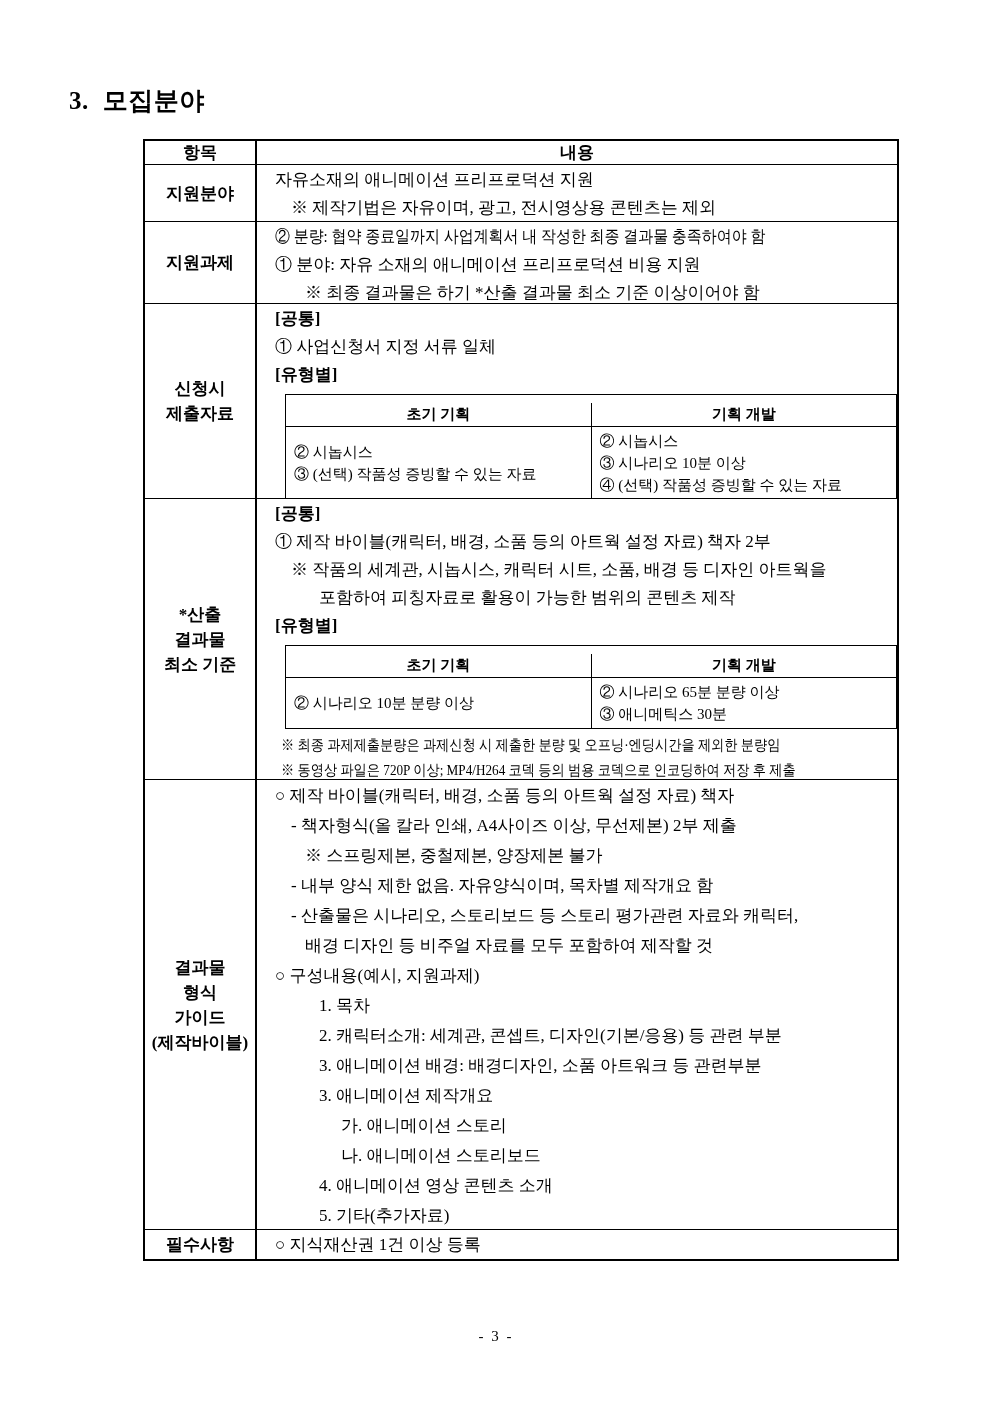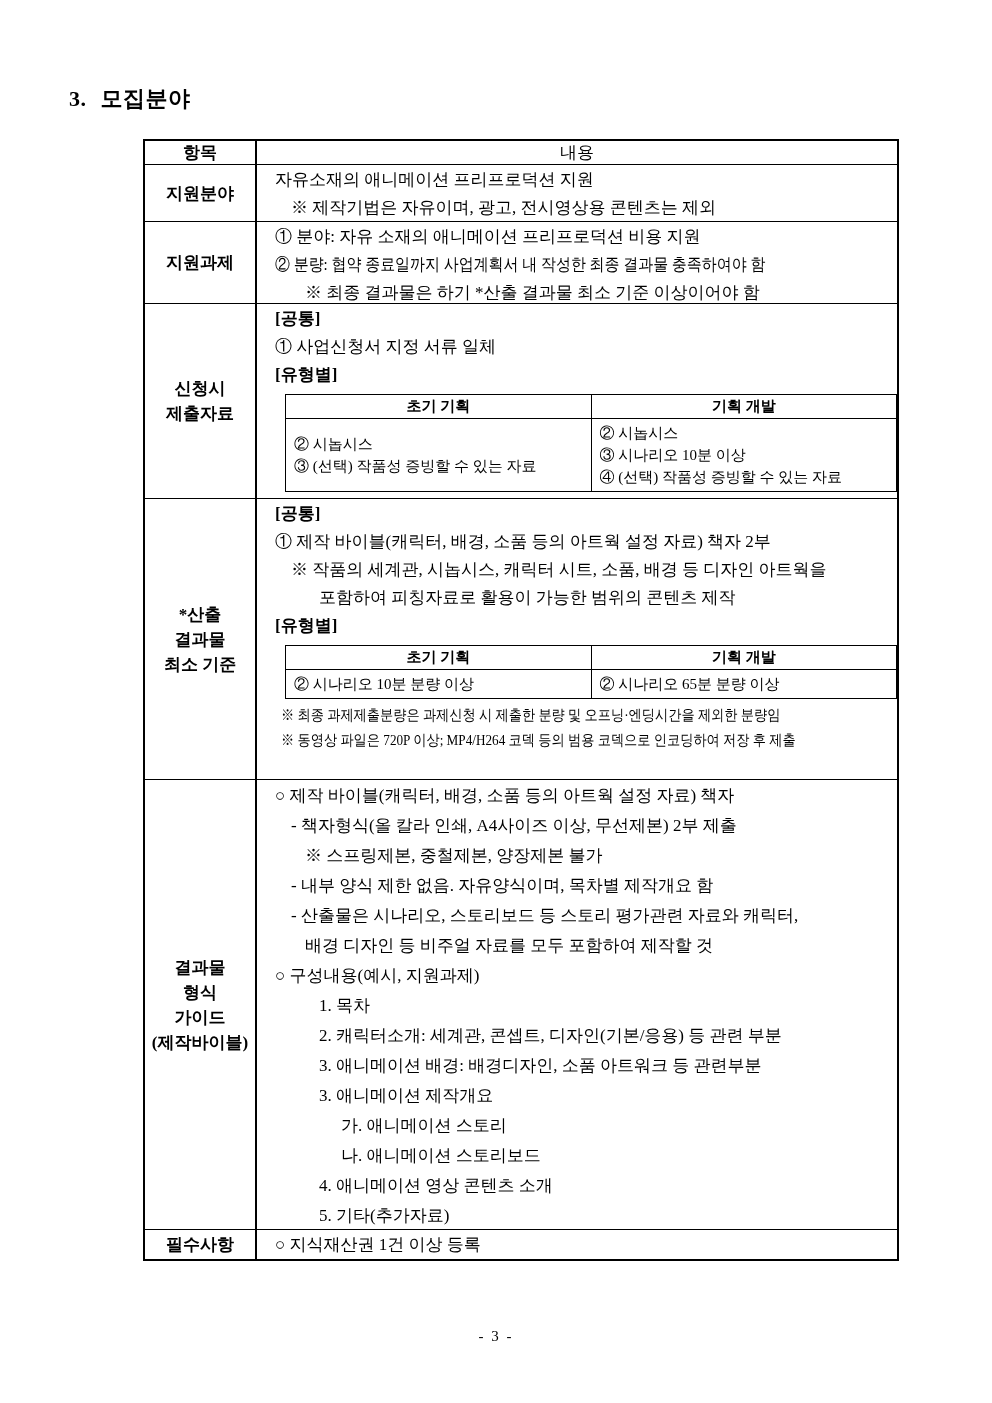--- a/index.html
+++ b/index.html
@@ -4,21 +4,21 @@
 <style>
   * { margin:0; padding:0; box-sizing:border-box; }
   html,body { background:#ffffff; }
   body {
     width:992px; height:1403px; position:relative;
     font-family:"Liberation Serif","DejaVu Serif",serif;
     color:#000;
   }
   .doc-title {
     position:absolute; left:69px; top:84px;
-    font-size:22px; font-weight:bold; letter-spacing:0.5px;
+    font-size:25px; font-weight:bold; letter-spacing:0.5px;
   }
   .doc-title .num { margin-right:14px; }
 
   
   .doc-table {
     position:absolute; left:143px; top:139px; width:756px;
     border:2px solid #000;
   }
   .tr { display:flex; border-top:1px solid #000; }
   .tr:first-child { border-top:none; }
@@ -28,21 +28,21 @@
     font-weight:bold; font-size:17px; text-align:center; line-height:25px;
   }
   .cell-content {
     flex:1 1 auto; font-size:17px; line-height:28px;
     padding:1px 8px 0 18px; overflow:hidden;
   }
   .header-row { height:23px; }
   .header-row .cell-label { font-size:17px; line-height:20px; }
   .header-row .cell-content {
     display:flex; align-items:center; justify-content:center;
-    font-weight:normal; line-height:20px; padding:10px;
+    font-weight:bold; line-height:20px; padding:10px;
   }
   .r-field   { height:57px; }
   .r-task    { height:82px; }
   .r-docs    { height:195px; }
   .r-output  { height:281px; }
   .r-guide   { height:450px; }
   .r-req     { height:30px; }
   .r-req .cell-content { display:flex; align-items:center; line-height:20px; }
 
   .line { white-space:nowrap; }
@@ -52,21 +52,21 @@
   .ind-3 { padding-left:44px; }
   .ind-4 { padding-left:66px; }
   .condensed { display:inline-block; transform:scaleX(0.88); transform-origin:0 50%; }
 
   
   .inner-table {
     width:612px; margin:5px 0 4px 10px;
     border:1px solid #000; font-size:15px;
   }
   .inner-header { display:flex; border-bottom:1px solid #000; font-weight:bold; text-align:center; }
-  .inner-header > div { flex:1; line-height:23px; }
+  .inner-header > div { flex:1; line-height:23px;margin-top:8px; }
   .inner-header > div:first-child { border-right:1px solid #000; }
   .inner-body { display:flex; align-items:stretch; }
   .inner-body > div {
     flex:1; padding:3px 8px; line-height:22px;
     display:flex; flex-direction:column; justify-content:center;
   }
   .inner-body > div:first-child { border-right:1px solid #000; }
 
   .note-line { font-size:15px; line-height:25px; white-space:nowrap; padding-left:6px; }
 
@@ -93,22 +93,22 @@
     <div class="cell-label">지원분야</div>
     <div class="cell-content">
       <div class="line">자유소재의 애니메이션 프리프로덕션 지원</div>
       <div class="line ind-1">※ 제작기법은 자유이며, 광고, 전시영상용 콘텐츠는 제외</div>
     </div>
   </div>
 
   <div class="tr r-task">
     <div class="cell-label">지원과제</div>
     <div class="cell-content">
+      <div class="line"><span class="condensed">② 분량: 협약 종료일까지 사업계획서 내 작성한 최종 결과물 충족하여야 함</span></div>
       <div class="line">① 분야: 자유 소재의 애니메이션 프리프로덕션 비용 지원</div>
-      <div class="line"><span class="condensed">② 분량: 협약 종료일까지 사업계획서 내 작성한 최종 결과물 충족하여야 함</span></div>
       <div class="line ind-2">※ 최종 결과물은 하기 *산출 결과물 최소 기준 이상이어야 함</div>
     </div>
   </div>
 
   <div class="tr r-docs">
     <div class="cell-label">
       <div>신청시</div>
       <div>제출자료</div>
     </div>
     <div class="cell-content">
@@ -151,20 +151,21 @@
         <div class="inner-header">
           <div>초기 기획</div>
           <div>기획 개발</div>
         </div>
         <div class="inner-body">
           <div>
             <div class="line">② 시나리오 10분 분량 이상</div>
           </div>
           <div>
             <div class="line">② 시나리오 65분 분량 이상</div>
+            <div class="line">③ 애니메틱스 30분</div>
           </div>
         </div>
       </div>
       <div class="note-line"><span class="condensed">※ 최종 과제제출분량은 과제신청 시 제출한 분량 및 오프닝·엔딩시간을 제외한 분량임</span></div>
       <div class="note-line"><span class="condensed">※ 동영상 파일은 720P 이상; MP4/H264 코덱 등의 범용 코덱으로 인코딩하여 저장 후 제출</span></div>
     </div>
   </div>
 
   <div class="tr r-guide">
     <div class="cell-label">

